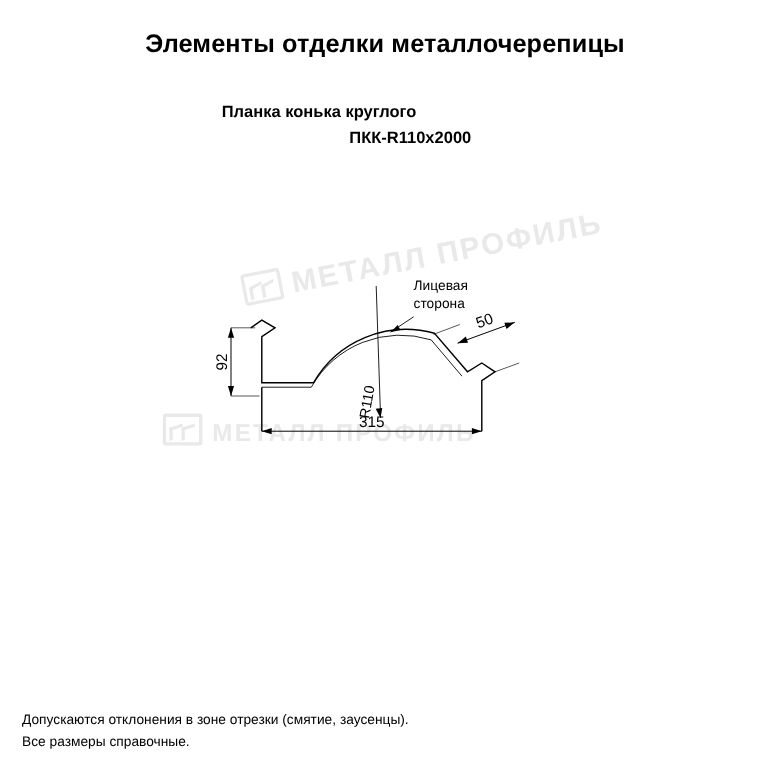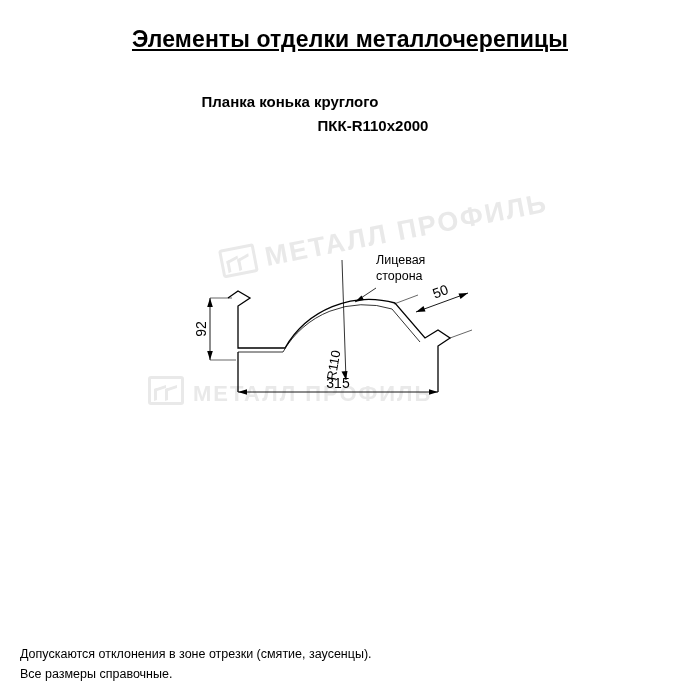--- a/index.html
+++ b/index.html
@@ -22,21 +22,20 @@
   }
   .title {
     position: absolute;
     top: 26px;
     left: 0;
     width: 700px;
     text-align: center;
     font-size: 23px;
     font-weight: bold;
     letter-spacing: 0.1px;
-    text-decoration: underline;
   }
   .subtitle1 {
     position: absolute;
     top: 93px;
     left: 0;
     width: 580px;
     text-align: center;
     font-size: 15px;
     font-weight: bold;
   }

